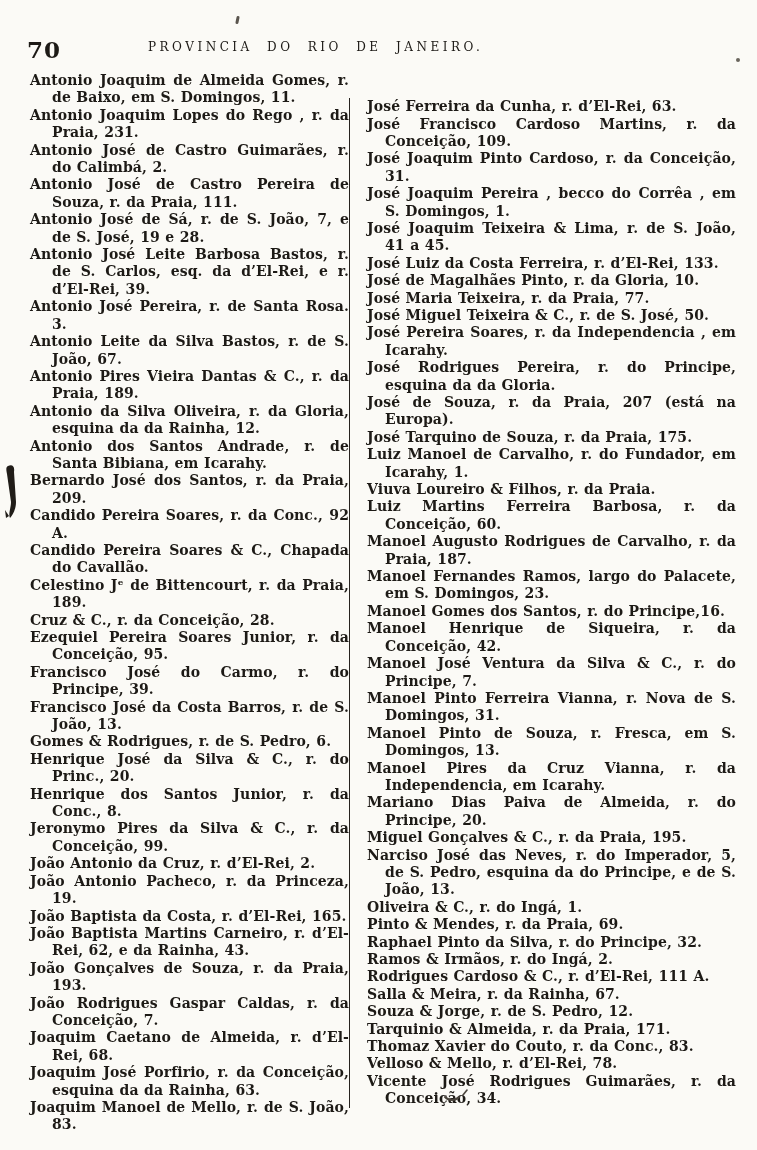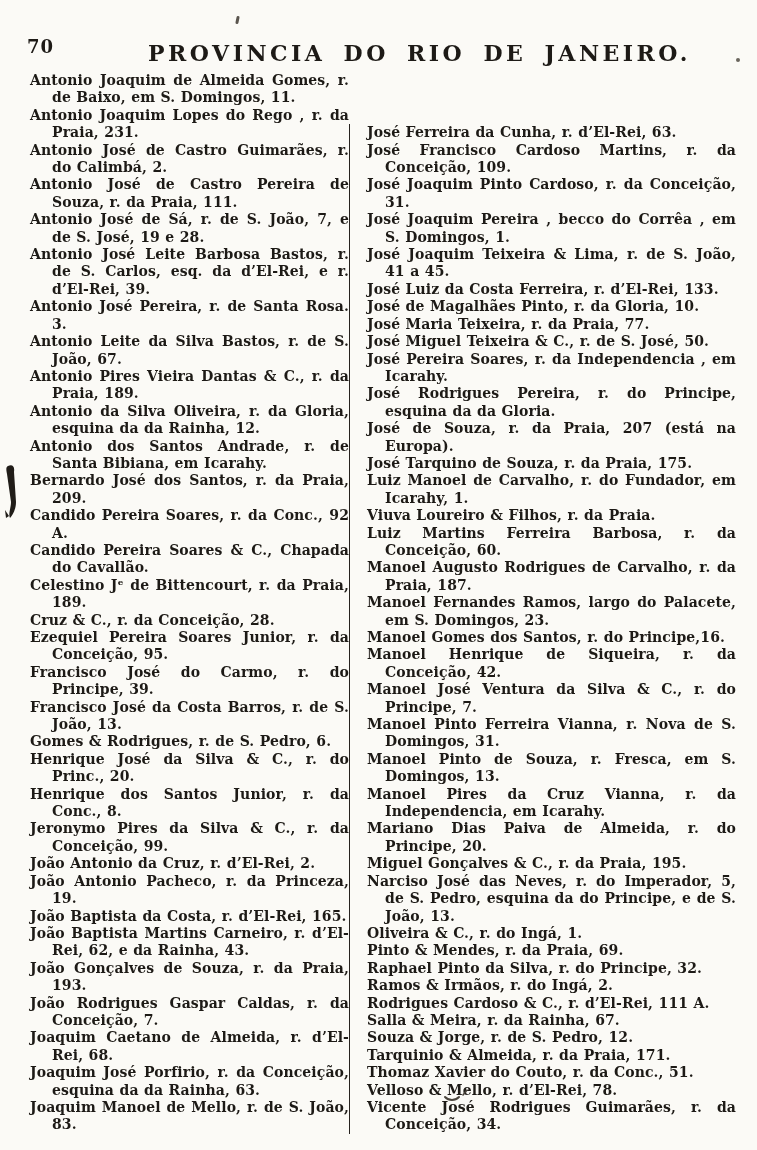--- a/index.html
+++ b/index.html
@@ -6,31 +6,31 @@
   .page{
     position:relative;
     width:757px;height:1150px;
     background:#fbfaf6;
     overflow:hidden;
     font-family:"DejaVu Serif", serif;
     color:#1d1a16;
   }
   .page-number{
     position:absolute;left:27px;top:36px;
-    font-size:18px;font-weight:bold;letter-spacing:1px;
+    font-size:23px;font-weight:bold;letter-spacing:1px;
   }
   .page-header{
     position:absolute;left:148px;top:40px;
-    font-size:22px;font-weight:bold;
+    font-size:12px;font-weight:normal;
     letter-spacing:3.5px;word-spacing:7px;
     white-space:nowrap;
   }
   .columns{
     position:absolute;left:30px;top:72px;width:706px;
-    display:flex;align-items:flex-end;
+    display:flex;align-items:center;
   }
   .col{min-width:0;}
   .col-left{width:319px;}
   .col-right{
     width:381px;
     border-left:1.6px solid #26221e;
     padding-left:5px;
   }
   .entry{
     margin:0;
@@ -121,21 +121,21 @@
         <p class="entry">Miguel Gonçalves &amp; C., r. da Praia, 195.</p>
         <p class="entry">Narciso José das Neves, r. do Imperador, 5, de S. Pedro, esquina da do Principe, e de S. João, 13.</p>
         <p class="entry">Oliveira &amp; C., r. do Ingá, 1.</p>
         <p class="entry">Pinto &amp; Mendes, r. da Praia, 69.</p>
         <p class="entry">Raphael Pinto da Silva, r. do Principe, 32.</p>
         <p class="entry">Ramos &amp; Irmãos, r. do Ingá, 2.</p>
         <p class="entry">Rodrigues Cardoso &amp; C., r. d’El-Rei, 111 A.</p>
         <p class="entry">Salla &amp; Meira, r. da Rainha, 67.</p>
         <p class="entry">Souza &amp; Jorge, r. de S. Pedro, 12.</p>
         <p class="entry">Tarquinio &amp; Almeida, r. da Praia, 171.</p>
-        <p class="entry">Thomaz Xavier do Couto, r. da Conc., 51.</p>
+        <p class="entry">Thomaz Xavier do Couto, r. da Conc., 83.</p>
         <p class="entry">Velloso &amp; Mello, r. d’El-Rei, 78.</p>
         <p class="entry">Vicente José Rodrigues Guimarães, r. da Conceição, 34.</p>
       </div>
   </div>
 
   <span class="ink-mark">
     <svg width="20" height="56" viewBox="0 0 20 56">
       <path d="M6 2 C 10 0, 13 2, 12 8 L 14 38 C 14 46, 10 52, 8 54 C 6 50, 9 44, 9 38 L 5 10 C 4 5, 4 3, 6 2 Z" fill="#201c18"></path>
       <path d="M3 46 L 7 52 L 4 54 Z" fill="#201c18"></path>
     </svg>

